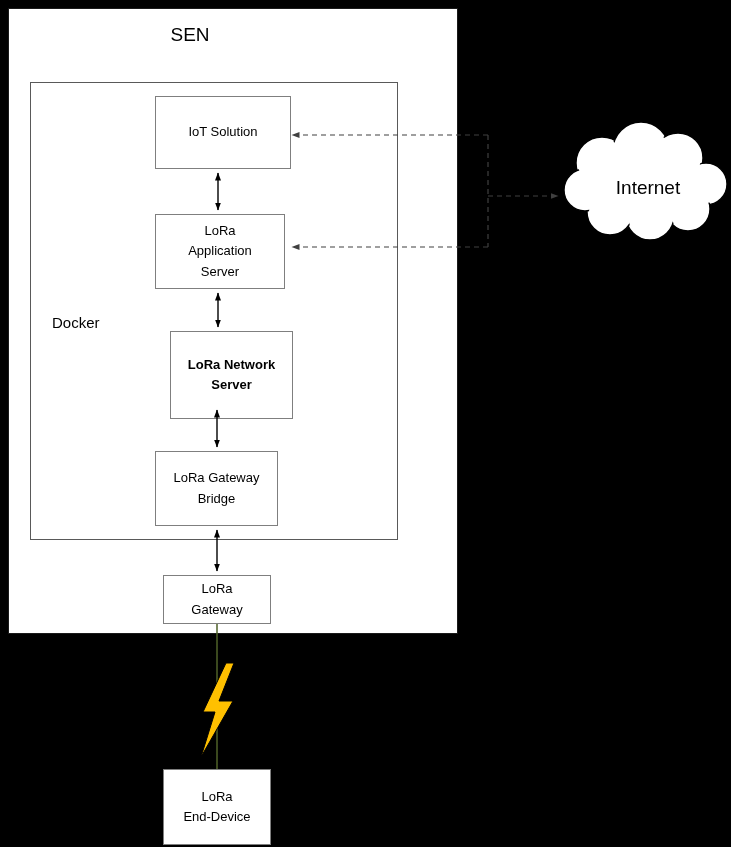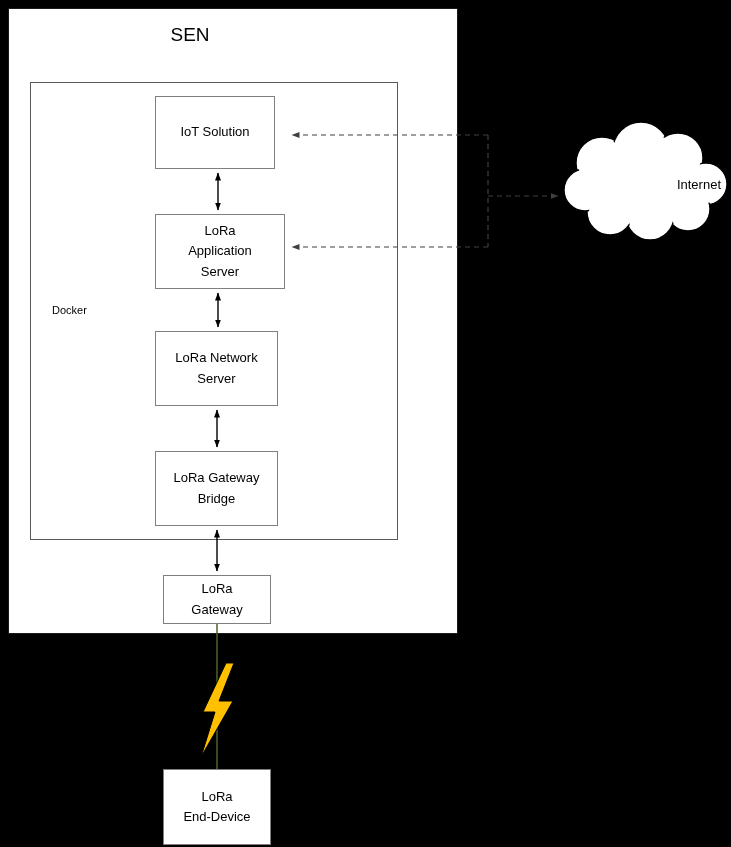--- a/index.html
+++ b/index.html
@@ -31,54 +31,54 @@
   .docker-box {
     position: absolute;
     left: 30px; top: 82px;
     width: 368px; height: 458px;
     border: 1px solid #595959;
     box-sizing: border-box;
     background: transparent;
   }
   .docker-label {
     position: absolute;
-    left: 52px; top: 304px;
-    font-size: 11px;
+    left: 52px; top: 314px;
+    font-size: 15px;
   }
   .node {
     position: absolute;
     background: #ffffff;
     border: 1px solid #7f7f7f;
     box-sizing: border-box;
     display: flex;
     align-items: center;
     justify-content: center;
     text-align: center;
     white-space: pre-line;
     font-size: 13px;
     line-height: 1.55;
   }
-  .iot      { left: 155px; top: 96px;  width: 120px; height: 73px; }
+  .iot      { left: 155px; top: 96px;  width: 136px; height: 73px; }
   .appsrv   { left: 155px; top: 214px; width: 130px; height: 75px; }
-  .netsrv   { left: 155px; top: 331px; width: 123px; height: 75px; }
+  .netsrv   { left: 170px; top: 331px; width: 123px; height: 88px; font-weight: bold; }
   .gwbridge { left: 155px; top: 451px; width: 123px; height: 75px; }
   .gateway  { left: 163px; top: 575px; width: 108px; height: 49px; }
   .enddev   { left: 163px; top: 769px; width: 108px; height: 76px; }
   .overlay {
     position: absolute;
     left: 0; top: 0;
     width: 731px; height: 847px;
     pointer-events: none;
   }
   .internet-label {
     position: absolute;
     left: 575px; top: 177px;
     width: 146px;
-    text-align: right;
-    font-size: 13px;
+    text-align: center;
+    font-size: 19px;
     color: #000;
   }
 </style>
 </head>
 <body>
 
 <div class="canvas">
 
   <div class="sen-box"></div>
   <div class="sen-title">SEN</div>

